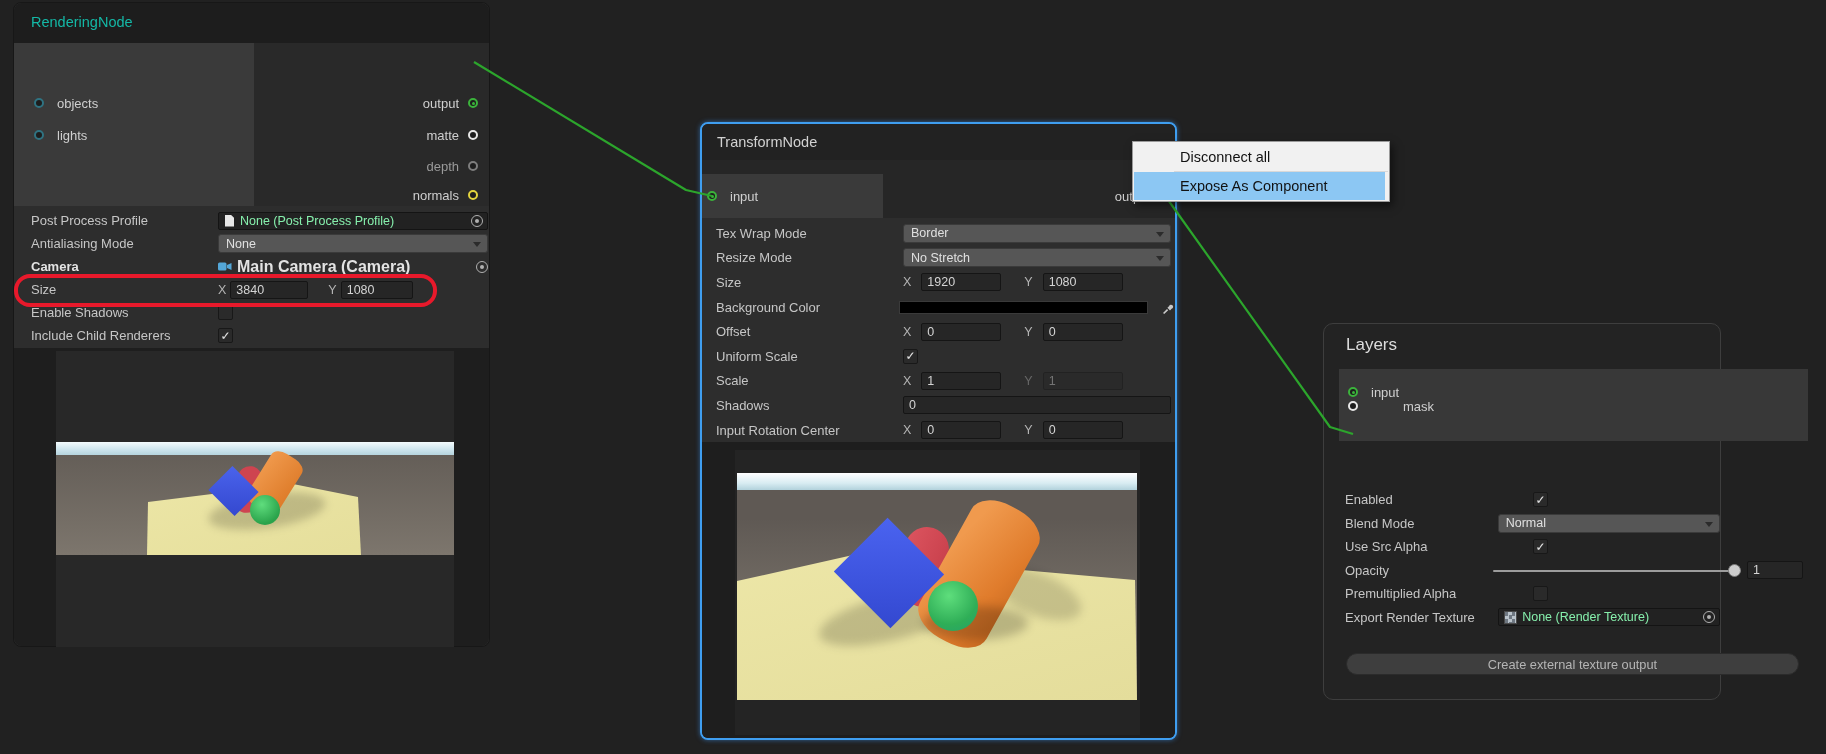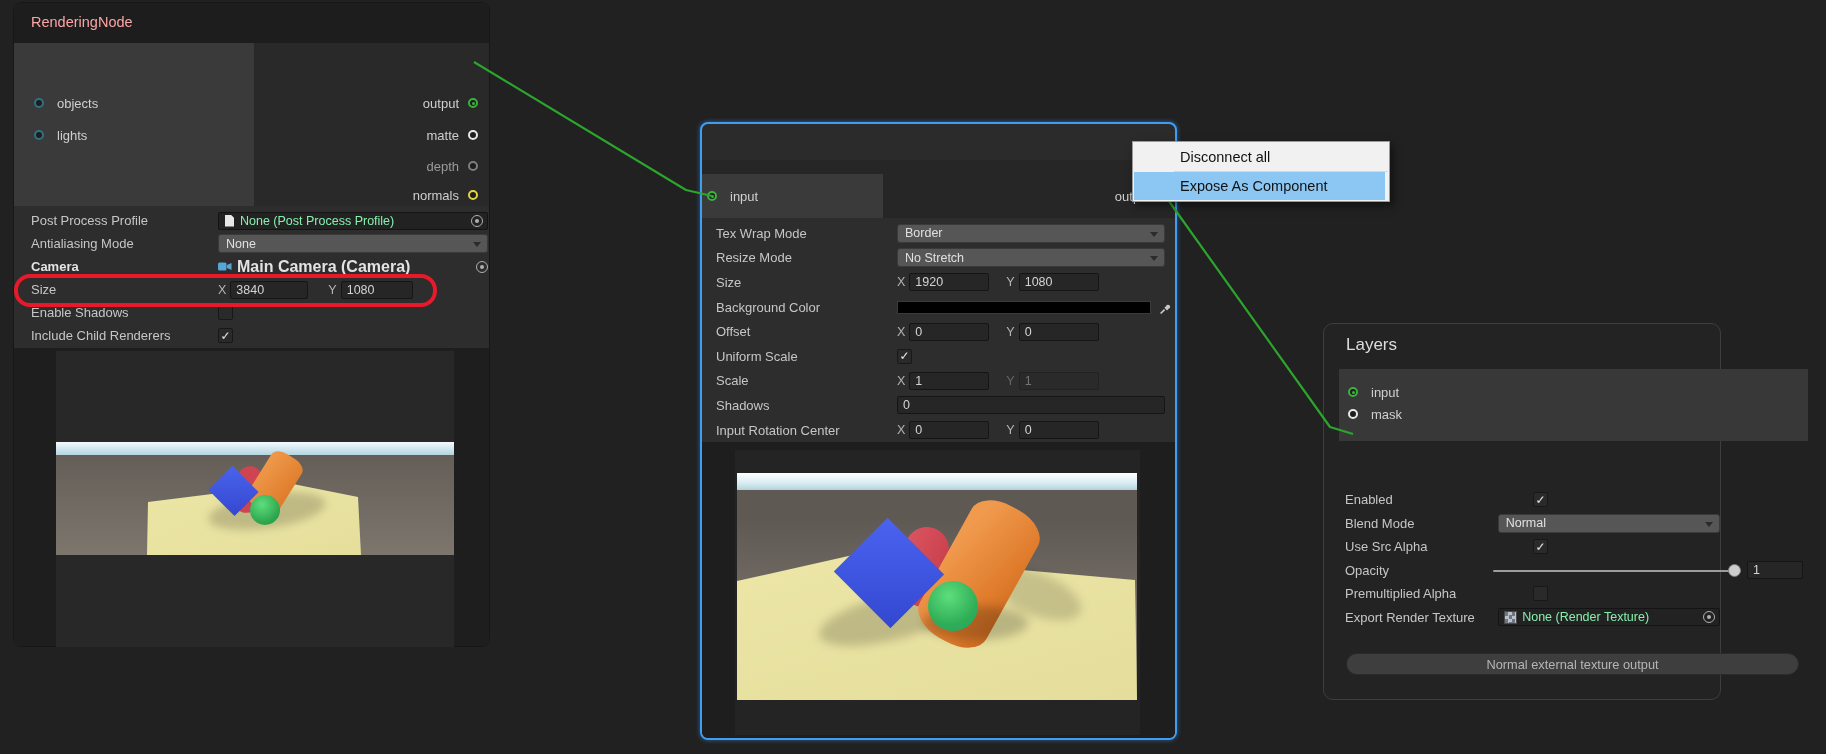--- a/index.html
+++ b/index.html
@@ -38,21 +38,21 @@
   .pageicon { width:9px; height:12px; background:#e8e8e8; margin:0 6px 0 2px; flex:none;
               clip-path:polygon(0 0, 62% 0, 100% 28%, 100% 100%, 0 100%); }
   .rticon { width:13px; height:13px; flex:none; margin:0 5px 0 1px; border:1px solid #4a4a4a;
             background:conic-gradient(#b9c2ca 25%, #6f7882 0 50%, #b9c2ca 0 75%, #6f7882 0);
             background-size:7px 7px; }
   .shape { position:absolute; }
 
   
   #rn { left:13px; top:2px; width:477px; height:645px; }
   #rn .hdr { position:absolute; left:0; top:0; right:0; height:40px; background:#1d1d1d; border-radius:8px 8px 0 0; }
-  #rn .hdr span { position:absolute; left:17px; top:11px; font-size:14.5px; color:#fca5a5; }
+  #rn .hdr span { position:absolute; left:17px; top:11px; font-size:14.5px; color:#14b8a6; }
   #rn .ports { position:absolute; left:0; top:40px; right:0; height:163px; background:#292929; }
   #rn .ports .incol { position:absolute; left:0; top:0; width:240px; height:100%; background:#3a3a3a; }
   #rn .props { position:absolute; left:0; top:203px; right:0; height:142px; background:#2d2d2d; padding:3px 0 0 17px; }
   #rn .prow { height:23px; }
   #rn .plabel { width:187px; }
   #rn .preview-sec { position:absolute; left:0; top:345px; right:0; bottom:0; background:#1e1e1e; border-radius:0 0 8px 8px; }
   #rn .pv-box { position:absolute; left:42px; top:3px; width:398px; height:296px; background:#282828; }
   #rn .strip { position:absolute; left:0; top:91px; width:398px; height:113px; overflow:hidden;
                background:linear-gradient(#615b55, #7d766d); }
   #rn .sky { position:absolute; left:0; top:0; right:0; height:13px;
@@ -60,21 +60,21 @@
 
   
   #tn { left:700px; top:122px; width:477px; height:618px; background:#2b2b2b;
         border-radius:8px; box-shadow:0 0 5px rgba(60,155,255,.55); }
   #tn .inner { position:absolute; inset:0; }
   #tn .hdr { position:absolute; left:0; top:0; right:0; height:36px; background:#222; border-radius:6px 6px 0 0; }
   #tn .hdr span { position:absolute; left:15px; top:10px; font-size:14.5px; color:#d2d2d2; }
   #tn .ports { position:absolute; left:0; top:36px; right:0; height:58px; background:#262626; }
   #tn .inbox { position:absolute; left:0; top:14px; width:181px; height:44px; background:#3a3a3a; }
   #tn .props { position:absolute; left:0; top:94px; right:0; height:224px; background:#2d2d2d; padding:3px 0 0 14px; }
-  #tn .prow { height:24.6px; }
+  #tn .prow { height:24.6px;gap:6px; }
   #tn .plabel { width:181px; }
   #tn .preview-sec { position:absolute; left:0; top:318px; right:0; bottom:0; background:#1e1e1e; border-radius:0 0 6px 6px; }
   #tn .pv-box { position:absolute; left:33px; top:8px; width:405px; height:285px; background:#242424; }
   #tn .img { position:absolute; left:2px; top:23px; width:400px; height:227px; overflow:hidden;
              background:linear-gradient(#5f5954 20%, #7d766d 75%); }
   #tn .sky { position:absolute; left:0; top:0; right:0; height:17px;
              background:linear-gradient(#ffffff, #d8ecf2 60%, #b2d2dc); }
 
   
   #lp { left:1323px; top:323px; width:398px; height:377px; background:#232323;
@@ -228,20 +228,23 @@
              background:linear-gradient(135deg,#4a63ec,#3448cf); transform:rotate(45deg);"></div>
         <div class="shape" style="left:194px; top:53px; width:30px; height:30px;
              background:radial-gradient(circle at 40% 32%, #5fdd7d, #2aa34b 70%); border-radius:50%;"></div>
       </div>
     </div>
   </div>
 </div>
 
 <div id="tn" class="node" style="border:2px solid #3f9ef0;">
   <div class="inner">
+    <div class="hdr">
+      <span>TransformNode</span>
+    </div>
 
     <div class="ports">
       <div class="inbox"></div>
       <div class="port-row" style="left:5px; top:26px;">
         <span class="port" style="border-color: rgb(59, 179, 59);">
             <i style="background-color: rgb(59, 179, 59);"></i>
           </span>
         <span class="port-label" style="margin-left:13px">input</span>
       </div>
       <div class="port-row" style="right:5px; top:26px;">
@@ -361,21 +364,21 @@
   <span class="title">Layers</span>
 
   <div class="lnode">
     <div class="lnports">
       <div class="port-row" style="left:9px; top:13px;">
         <span class="port" style="border-color: rgb(59, 179, 59);">
             <i style="background-color: rgb(59, 179, 59);"></i>
           </span>
         <span class="port-label" style="margin-left:13px">input</span>
       </div>
-      <div class="port-row" style="left:9px; top:35px;">
+      <div class="port-row" style="left:9px; top:27px;gap:32px;">
         <span class="port" style="border-color: rgb(232, 232, 232);"></span>
         <span class="port-label" style="margin-left:13px">mask</span>
       </div>
     </div>
   </div>
 
   <div class="props">
     <div class="prow">
       <span class="plabel">Enabled</span>
       <span class="chk">✓</span>
@@ -409,21 +412,21 @@
         <span class="rticon"></span>
         <span class="txt">None (Render Texture)</span>
         <span class="picker">
             <i></i>
           </span>
       </div>
     </div>
   </div>
 
   <div class="btn">
-    <span>Normal external texture output</span>
+    <span>Create external texture output</span>
   </div>
 </div>
 
 <div id="cmenu">
   <div class="item">Disconnect all</div>
   <div class="sep"></div>
   <div class="item hl" style="background-color: rgb(140, 199, 243);">Expose As Component</div>
 </div>
 
 <div id="redbox" style="border-color: rgb(232, 25, 43);"></div>

